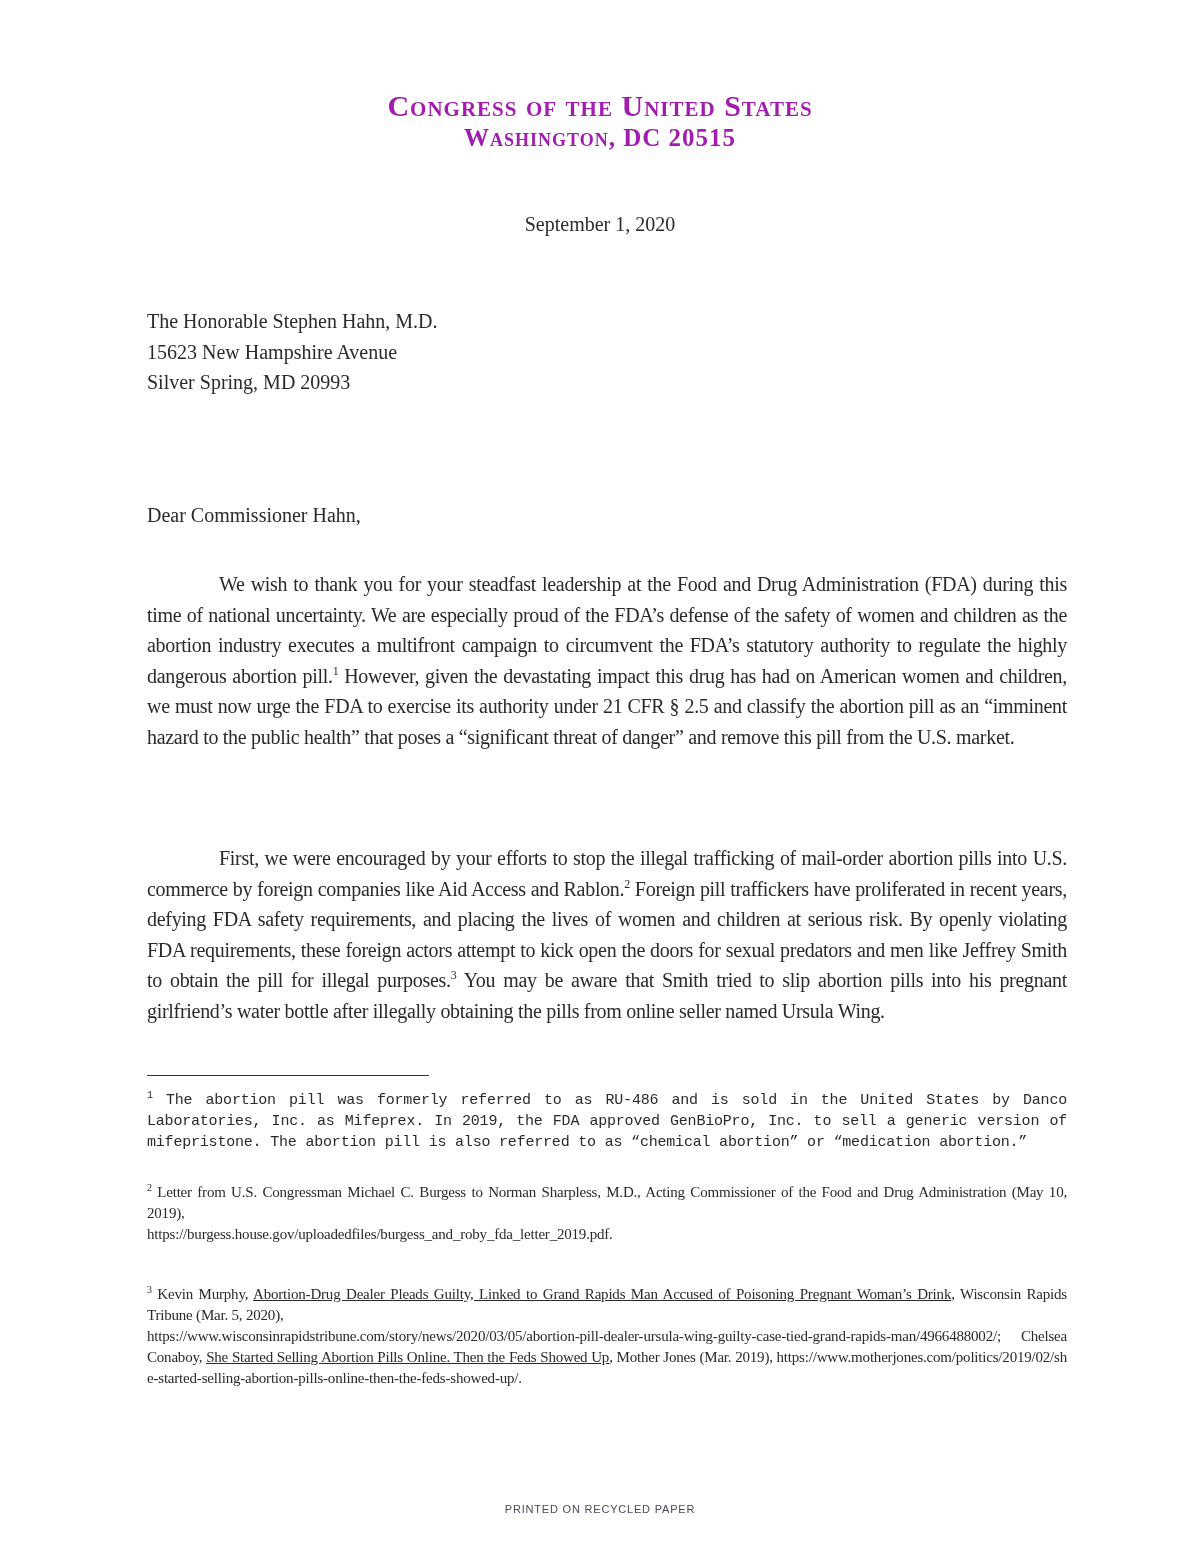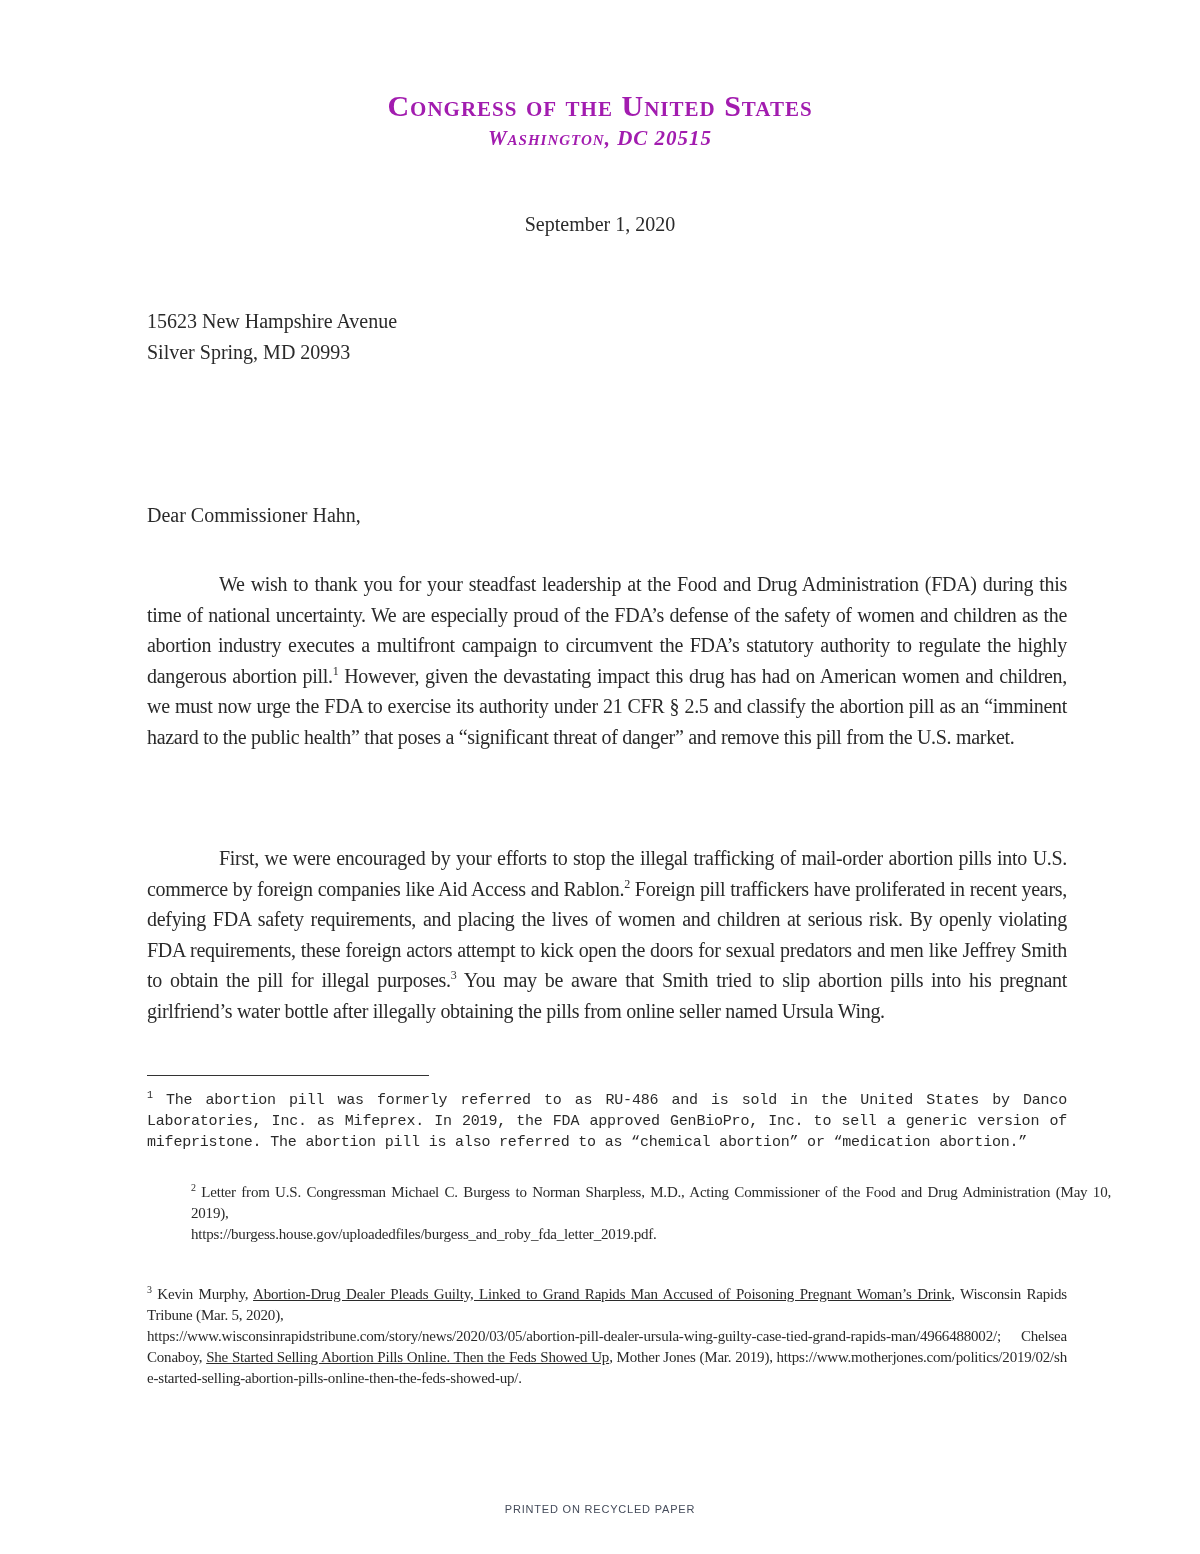--- a/index.html
+++ b/index.html
@@ -25,25 +25,24 @@
       font-family: "Liberation Serif", serif;
       font-weight: bold;
     }
     .lh-title {
       font-size: 30px;
       letter-spacing: 1px;
       line-height: 36px;
       font-variant: small-caps;
     }
     .lh-sub {
-      font-size: 21px;
+      font-size: 25px;
       letter-spacing: 1px;
       line-height: 28px;
       font-variant: small-caps;
-      font-style: italic;
     }
     .date {
       position: absolute;
       top: 213px;
       left: 0;
       width: 1200px;
       text-align: center;
       font-size: 20px;
     }
     .address {
@@ -87,21 +86,21 @@
     .footnote {
       position: absolute;
       left: 147px;
       width: 920px;
       font-size: 15px;
       line-height: 21px;
       text-align: justify;
       letter-spacing: -0.2px;
     }
     .fn1 { top: 1090px; font-family: Liberation Mono, monospace; }
-    .fn2 { top: 1182px; margin-left: 44px; }
+    .fn2 { top: 1182px; }
     .fn3 { top: 1273px; margin-top: 11px; }
     .fn-sup {
       font-size: 10px;
       vertical-align: super;
       line-height: 0;
     }
     .u { text-decoration: underline; }
     .url { word-break: break-all; }
     .recycled {
       position: absolute;
@@ -119,20 +118,21 @@
 <body>
 
 <div class="letterhead">
   <div class="lh-title">Congress of the United States</div>
   <div class="lh-sub">Washington, DC 20515</div>
 </div>
 
 <div class="date">September 1, 2020</div>
 
 <div class="address">
+  <div>The Honorable Stephen Hahn, M.D.</div>
   <div>15623 New Hampshire Avenue</div>
   <div>Silver Spring, MD 20993</div>
 </div>
 
 <div class="salutation">Dear Commissioner Hahn,</div>
 
 <div class="body-para p1"><span>We wish to thank you for your steadfast leadership at the Food and Drug Administration (FDA) during this time of national uncertainty. We are especially proud of the FDA’s defense of the safety of women and children as the abortion industry executes a multifront campaign to circumvent the FDA’s statutory authority to regulate the highly dangerous abortion pill.</span><sup>1</sup><span> However, given the devastating impact this drug has had on American women and children, we must now urge the FDA to exercise its authority under 21 CFR § 2.5 and classify the abortion pill as an “imminent hazard to the public health” that poses a “significant threat of danger” and remove this pill from the U.S. market.</span></div>
 
 <div class="body-para p2"><span>First, we were encouraged by your efforts to stop the illegal trafficking of mail-order abortion pills into U.S. commerce by foreign companies like Aid Access and Rablon.</span><sup>2</sup><span> Foreign pill traffickers have proliferated in recent years, defying FDA safety requirements, and placing the lives of women and children at serious risk. By openly violating FDA requirements, these foreign actors attempt to kick open the doors for sexual predators and men like Jeffrey Smith to obtain the pill for illegal purposes.</span><sup>3</sup><span> You may be aware that Smith tried to slip abortion pills into his pregnant girlfriend’s water bottle after illegally obtaining the pills from online seller named Ursula Wing.</span></div>
 

